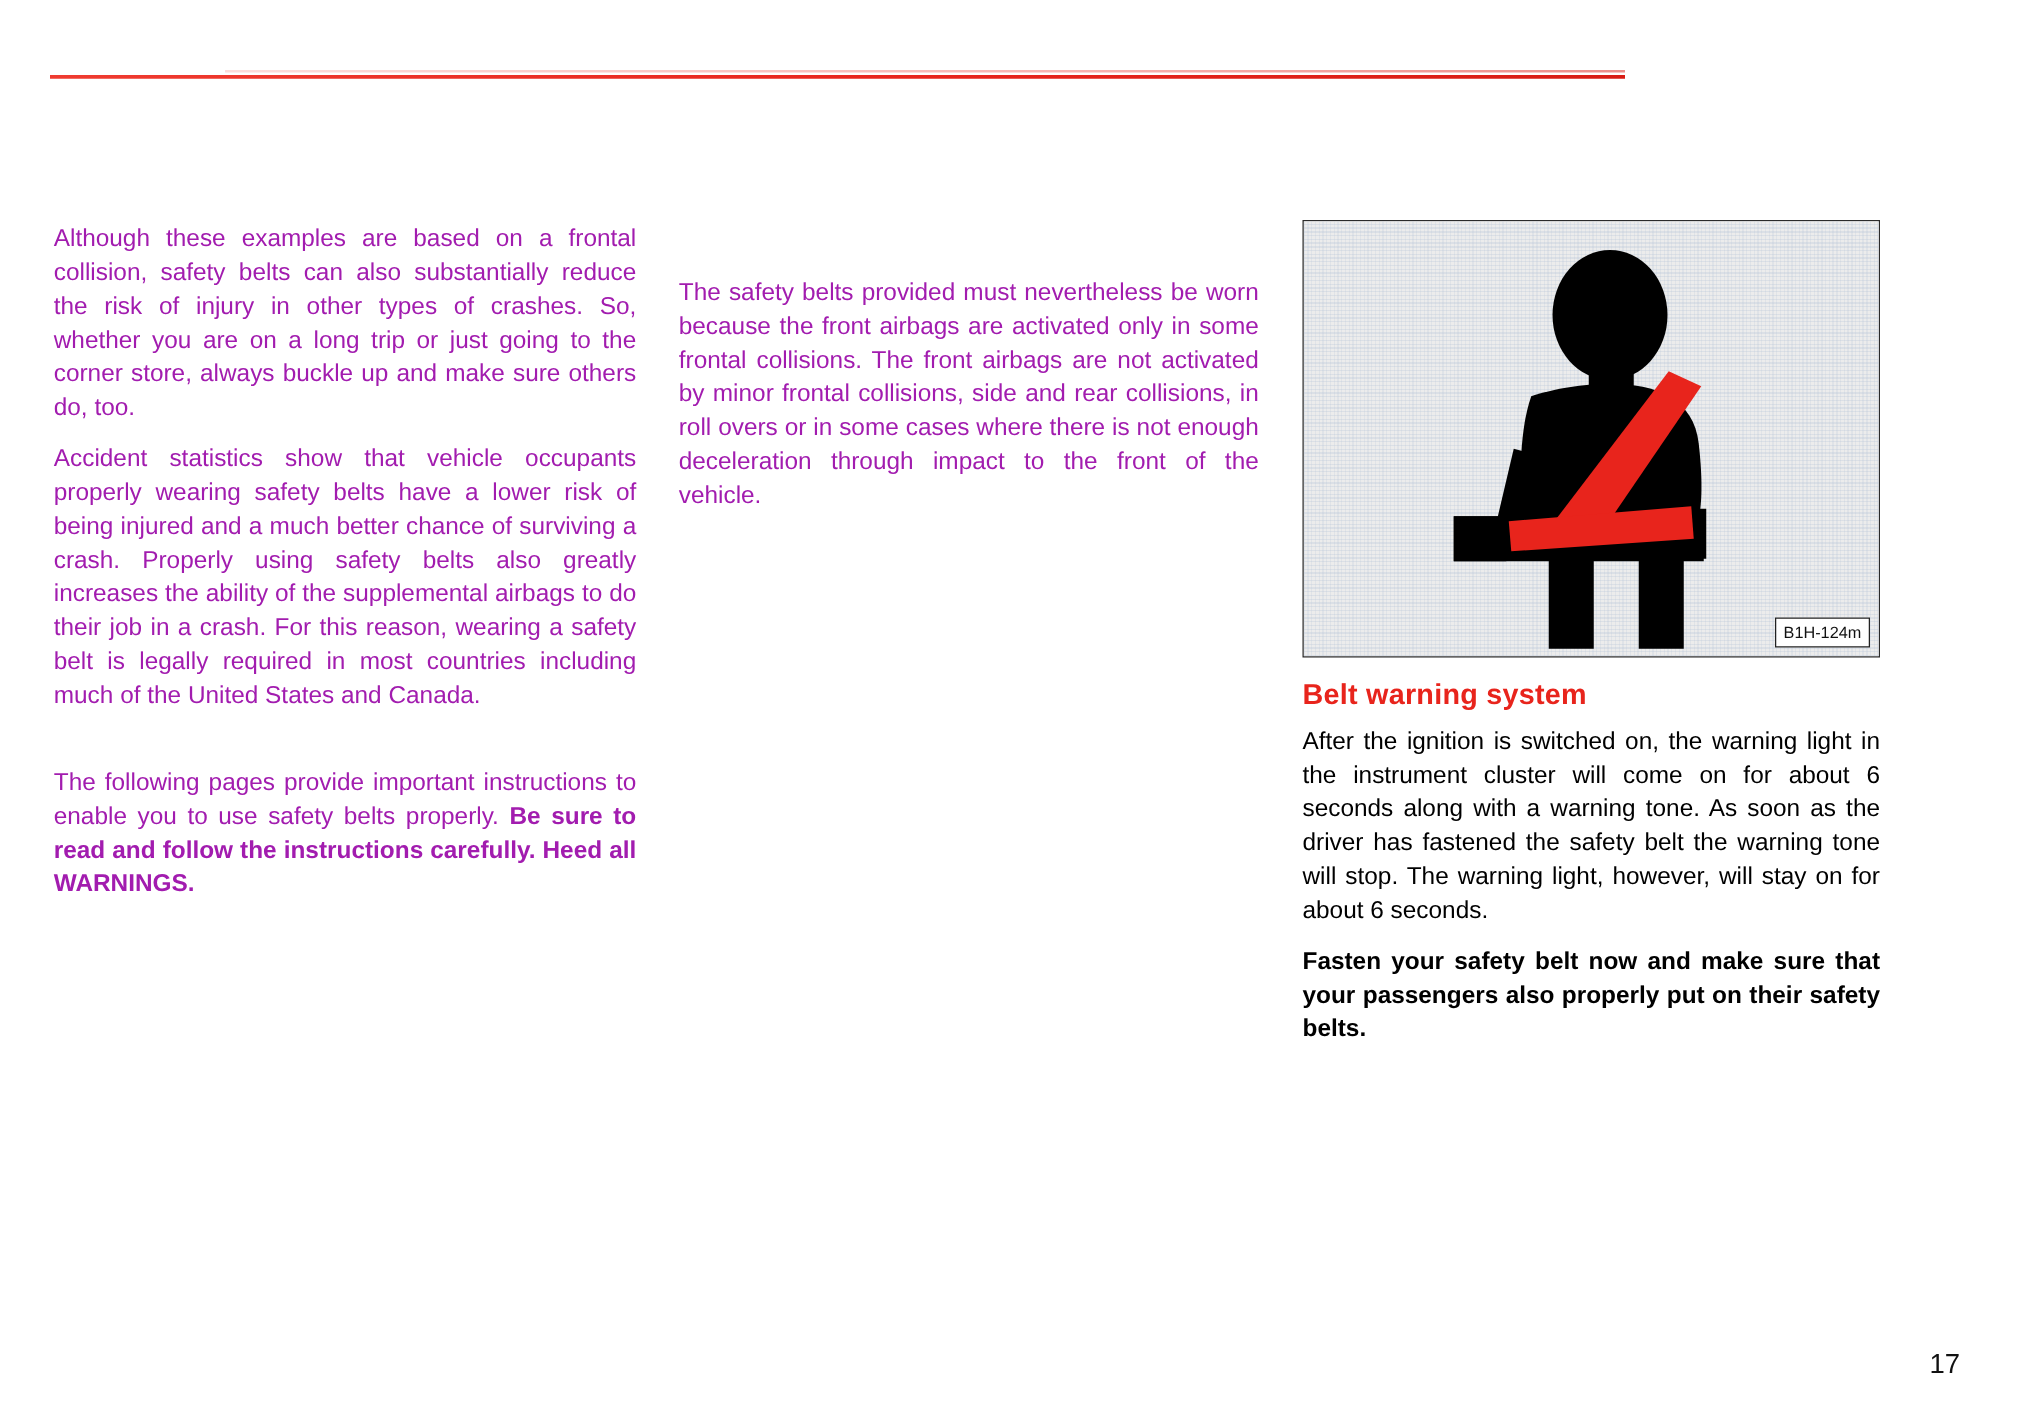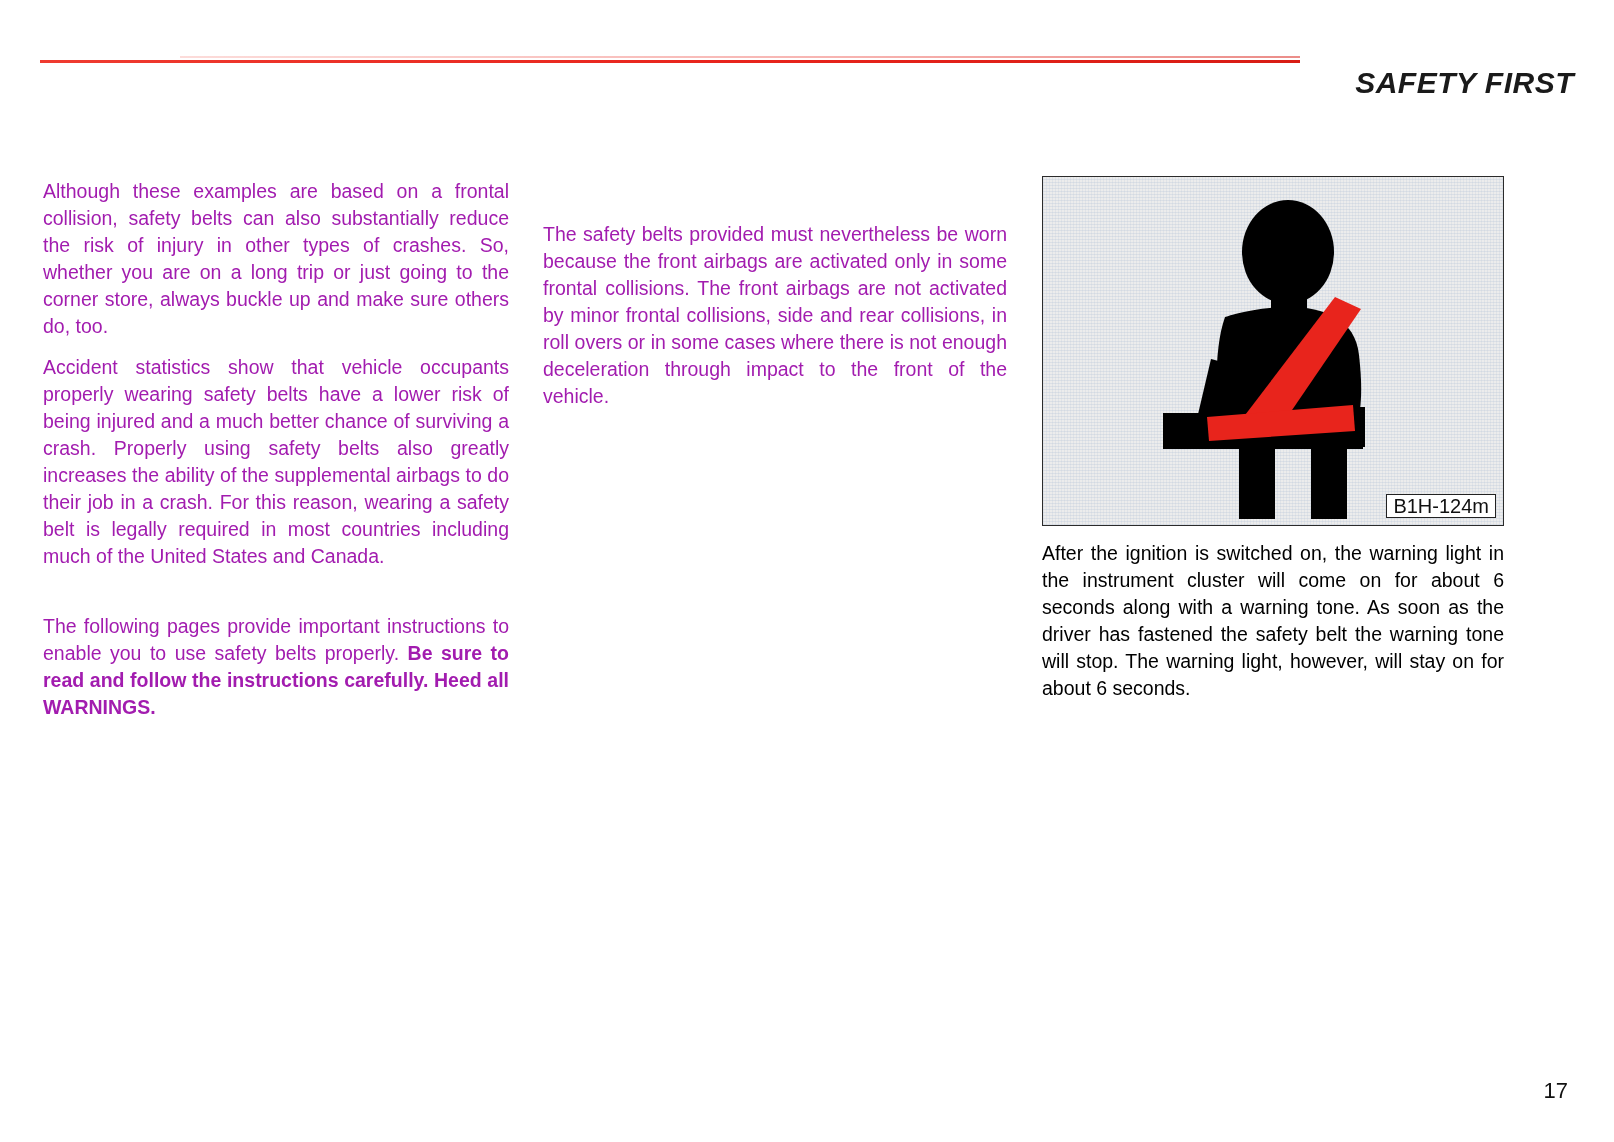--- a/index.html
+++ b/index.html
@@ -91,21 +91,21 @@
       repeating-linear-gradient(90deg, rgba(180,195,215,0.22) 0px, rgba(180,195,215,0.22) 1px, rgba(255,255,255,0) 1px, rgba(255,255,255,0) 3px),
       #ececec;
   }
   .figure svg { position: absolute; left: 0; top: 0; }
   .figure-code {
     position: absolute;
     right: 7px;
     bottom: 7px;
     border: 1px solid #222;
     background: #fff;
-    font-size: 20px;
+    font-size: 13px;
     line-height: 18px;
     padding: 2px 6px;
     font-family: "Liberation Sans", sans-serif;
     color: #111;
   }
 
   
   .right-body {
     position: absolute;
     top: 540px;
@@ -137,21 +137,20 @@
     font-weight: normal;
     color: #111;
   }
 </style>
 </head>
 <body>
 
 <div class="header">
   <div class="header-rule faint"></div>
   <div class="header-rule"></div>
-  <div class="header-title">SAFETY FIRST</div>
 </div>
 
 <div class="col col-1">
   <p>Although these examples are based on a frontal collision, safety belts can also substantially reduce the risk of injury in other types of crashes. So, whether you are on a long trip or just going to the corner store, always buckle up and make sure others do, too.</p>
   <p>Accident statistics show that vehicle occupants properly wearing safety belts have a lower risk of being injured and a much better chance of surviving a crash. Properly using safety belts also greatly increases the ability of the supplemental airbags to do their job in a crash. For this reason, wearing a safety belt is legally required in most countries including much of the United States and Canada.</p>
   <p><span>The following pages provide important instructions to enable you to use safety belts properly. </span><span class="bold">Be sure to read and follow the instructions carefully. Heed all WARNINGS.</span></p>
 </div>
 
 <div class="col col-2">
   <p>The safety belts provided must nevertheless be worn because the front airbags are activated only in some frontal collisions. The front airbags are not activated by minor frontal collisions, side and rear collisions, in roll overs or in some cases where there is not enough deceleration through impact to the front of the vehicle.</p>
@@ -178,16 +177,18 @@
     <path d="M168 182 L152 250 L182 258 L198 190 Z" fill="#000000"></path>
 
     <path d="M292 120 L318 132 L232 258 L196 246 Z" fill="#e8241c"></path>
 
     <path d="M164 240 L310 228 L312 254 L166 264 Z" fill="#e8241c"></path>
   </svg>
   <div class="figure-code">B1H-124m</div>
 </div>
 
 <div class="right-body">
+  <h2 class="section-heading">Belt warning system</h2>
   <p>After the ignition is switched on, the warning light in the instrument cluster will come on for about 6 seconds along with a warning tone. As soon as the driver has fastened the safety belt the warning tone will stop. The warning light, however, will stay on for about 6 seconds.</p>
+  <p class="bold">Fasten your safety belt now and make sure that your passengers also properly put on their safety belts.</p>
 </div>
 
 <div class="page-number">17</div>
 
 </body></html>

